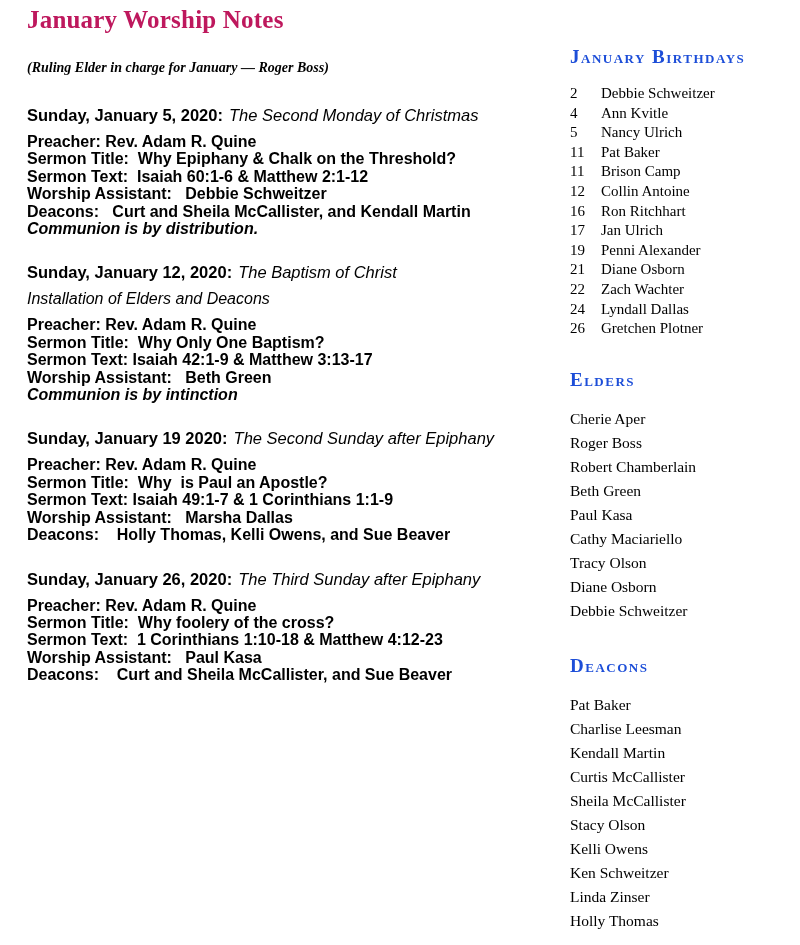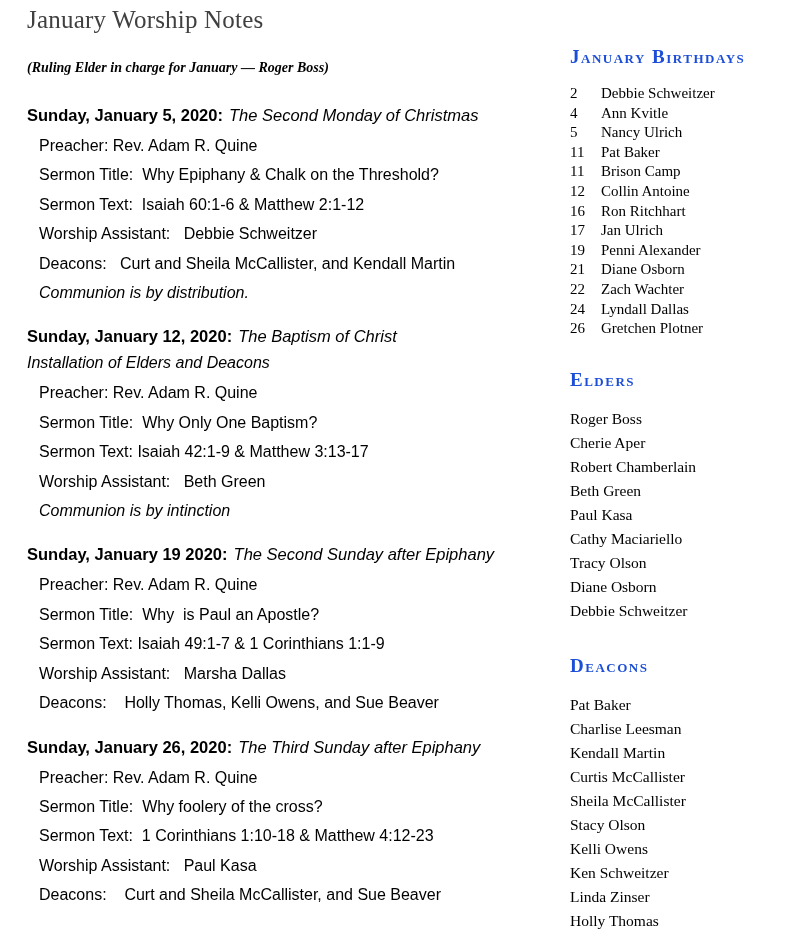--- a/index.html
+++ b/index.html
@@ -20,23 +20,23 @@
   }
   
   .left-col {
     position: absolute;
     left: 27px;
     top: 6px;
     width: 525px;
   }
   .title {
     font-family: "Liberation Serif", serif;
-    font-weight: 400;
+    font-weight: 700;
     font-size: 25px;
-    color: #404040;
+    color: #be185d;
     margin: 0 0 26px 0;
     letter-spacing: 0.2px;
   }
   .subtitle {
     font-family: "Liberation Serif", serif;
     font-weight: 700;
     font-style: italic;
     font-size: 14px;
     margin: 0 0 30px 0;
   }
@@ -46,22 +46,23 @@
   .svc-title { font-style: italic; margin-left: 6px; }
   .svc-note {
     font-style: italic;
     font-size: 16px;
     margin: 0 0 8px 0;
     line-height: 18px;
   }
   .svc-line {
     font-size: 16px;
     line-height: 17.4px;
-    margin: 12px;
+    margin: 0;
     white-space: pre-wrap;
+    font-weight: bold;
   }
   .svc-communion { font-style: italic; }
 
   
   .right-col {
     position: absolute;
     left: 570px;
     top: 46px;
     width: 226px;
     font-family: "Liberation Serif", serif;
@@ -179,22 +180,22 @@
           <span class="b-name">Lyndall Dallas</span>
         </div>
         <div class="b-row">
           <span class="b-day">26</span>
           <span class="b-name">Gretchen Plotner</span>
         </div>
       </div>
 
     <h2 class="side-heading">Elders</h2>
     <div id="elders" class="name-list">
+        <p class="p-name">Cherie Aper</p>
         <p class="p-name">Roger Boss</p>
-        <p class="p-name">Cherie Aper</p>
         <p class="p-name">Robert Chamberlain</p>
         <p class="p-name">Beth Green</p>
         <p class="p-name">Paul Kasa</p>
         <p class="p-name">Cathy Maciariello</p>
         <p class="p-name">Tracy Olson</p>
         <p class="p-name">Diane Osborn</p>
         <p class="p-name">Debbie Schweitzer</p>
       </div>
 
     <h2 class="side-heading">Deacons</h2>

